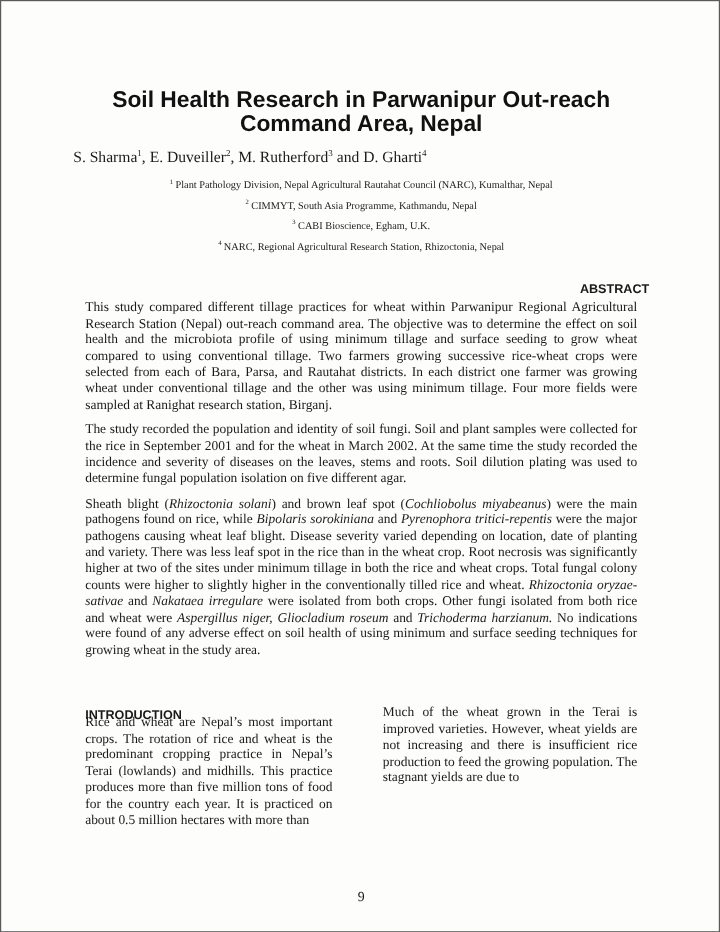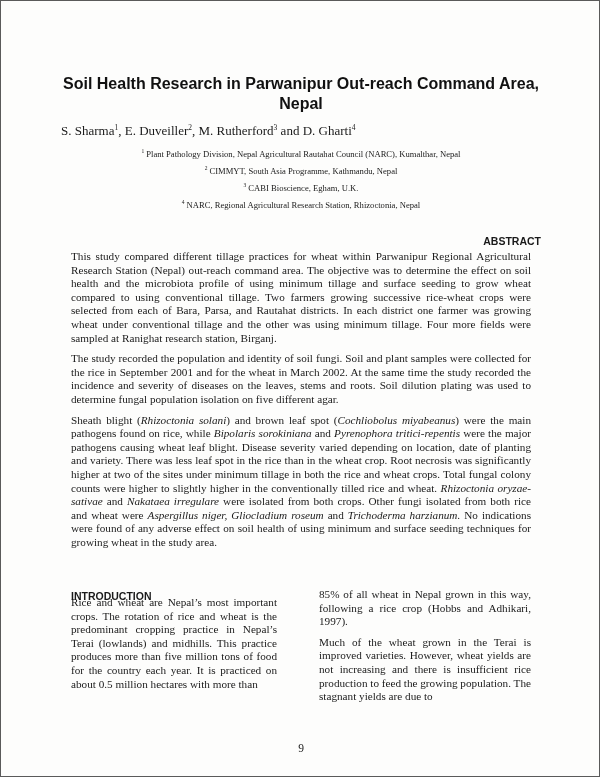--- a/index.html
+++ b/index.html
@@ -12,21 +12,21 @@
   .page {
     position: absolute; left: 1px; top: 1px;
     width: 598px; height: 775px;
     background: #fdfdfc;
     box-sizing: border-box;
   }
   .title {
     position: absolute; left: 60px; top: 73px; width: 480px;
     text-align: center;
     font-family: "Liberation Sans", sans-serif;
-    font-weight: bold; font-size: 16px; line-height: 19.5px;
+    font-weight: bold; font-size: 19px; line-height: 19.5px;
     color: #111;
   }
   .authors {
     position: absolute; left: 60px; top: 122px; width: 480px;
     text-align: left; font-size: 13px; line-height: 16px;
   }
   .authors sup { font-size: 7.5px; vertical-align: 5px; line-height: 0; }
   .affils {
     position: absolute; left: 60px; top: 145px; width: 480px;
     text-align: center; font-size: 8.6px;
@@ -90,18 +90,17 @@
     <p><span>Sheath blight (</span><i>Rhizoctonia solani</i><span>) and brown leaf spot (</span><i>Cochliobolus miyabeanus</i><span>) were the main pathogens found on rice, while </span><i>Bipolaris sorokiniana</i><span> and </span><i>Pyrenophora tritici-repentis</i><span> were the major pathogens causing wheat leaf blight. Disease severity varied depending on location, date of planting and variety. There was less leaf spot in the rice than in the wheat crop. Root necrosis was significantly higher at two of the sites under minimum tillage in both the rice and wheat crops. Total fungal colony counts were higher to slightly higher in the conventionally tilled rice and wheat. </span><i>Rhizoctonia oryzae-sativae</i><span> and </span><i>Nakataea irregulare</i><span> were isolated from both crops. Other fungi isolated from both rice and wheat were </span><i>Aspergillus niger, Gliocladium roseum</i><span> and </span><i>Trichoderma harzianum.</i><span> No indications were found of any adverse effect on soil health of using minimum and surface seeding techniques for growing wheat in the study area.</span></p>
   </div>
 
   <div class="h-intro">INTRODUCTION</div>
 
   <div class="col col-left">
     <p>Rice and wheat are Nepal’s most important crops. The rotation of rice and wheat is the predominant cropping practice in Nepal’s Terai (lowlands) and midhills. This practice produces more than five million tons of food for the country each year. It is practiced on about 0.5 million hectares with more than</p>
   </div>
 
   <div class="col col-right">
-    <p>85% of all wheat in Nepal grown in this way, following a rice crop (Hobbs and Adhikari, 1997).</p>
     <p>Much of the wheat grown in the Terai is improved varieties. However, wheat yields are not increasing and there is insufficient rice production to feed the growing population. The stagnant yields are due to</p>
   </div>
 
   <div class="page-number">9</div>
 </div>
 
 </body></html>

